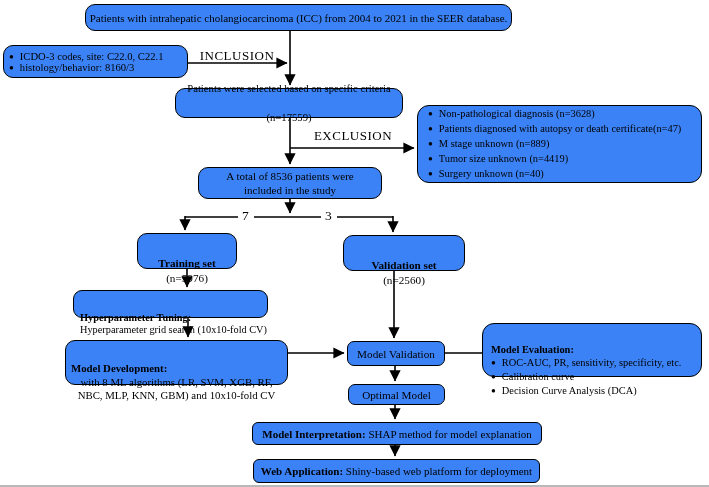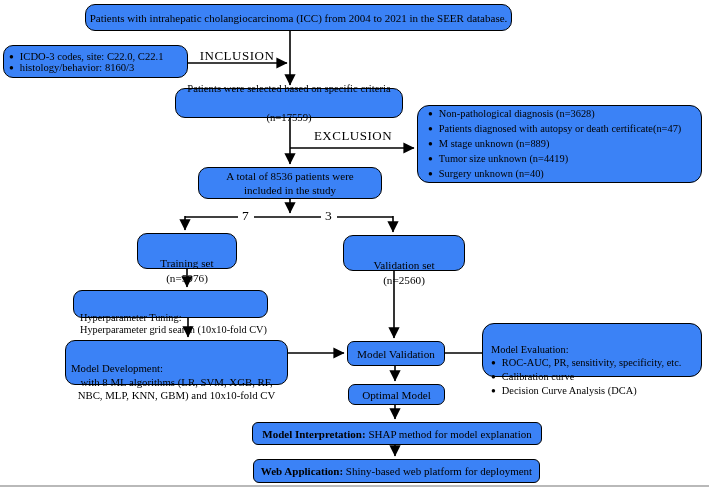--- a/index.html
+++ b/index.html
@@ -6,21 +6,21 @@
   .canvas{position:relative;width:709px;height:487px;background:#ffffff;overflow:hidden;
           font-family:"Liberation Serif","DejaVu Serif",serif;color:#000;}
   .connectors{position:absolute;left:0;top:0;width:709px;height:487px;}
   .box{position:absolute;border:1.5px solid #000;background:#3b82f6;box-sizing:border-box;}
   .center{display:flex;flex-direction:column;justify-content:center;align-items:center;text-align:center;}
   .nowrap{white-space:nowrap;}
   .lbl{position:absolute;text-align:center;font-size:13px;letter-spacing:.5px;}
   .ratio{position:absolute;font-size:13.5px;}
   .li{display:flex;align-items:baseline;white-space:nowrap;}
   .blt{font-size:8px;margin-right:6px;flex:0 0 auto;position:relative;top:-1px;}
-  .bold{font-weight:normal;margin-top:40px;}
+  .bold{font-weight:bold;margin-top:40px;}
   .bottom-rule{position:absolute;left:0;right:0;bottom:0;height:2px;background:#b9b9b9;}
 </style>
 </head>
 <body>
 
 <div class="canvas">
 
   <svg class="connectors" viewBox="0 0 709 487">
     <defs>
       <marker id="ah" viewBox="0 0 10 10" refX="9.5" refY="5" markerWidth="7" markerHeight="7" orient="auto-start-reverse">

